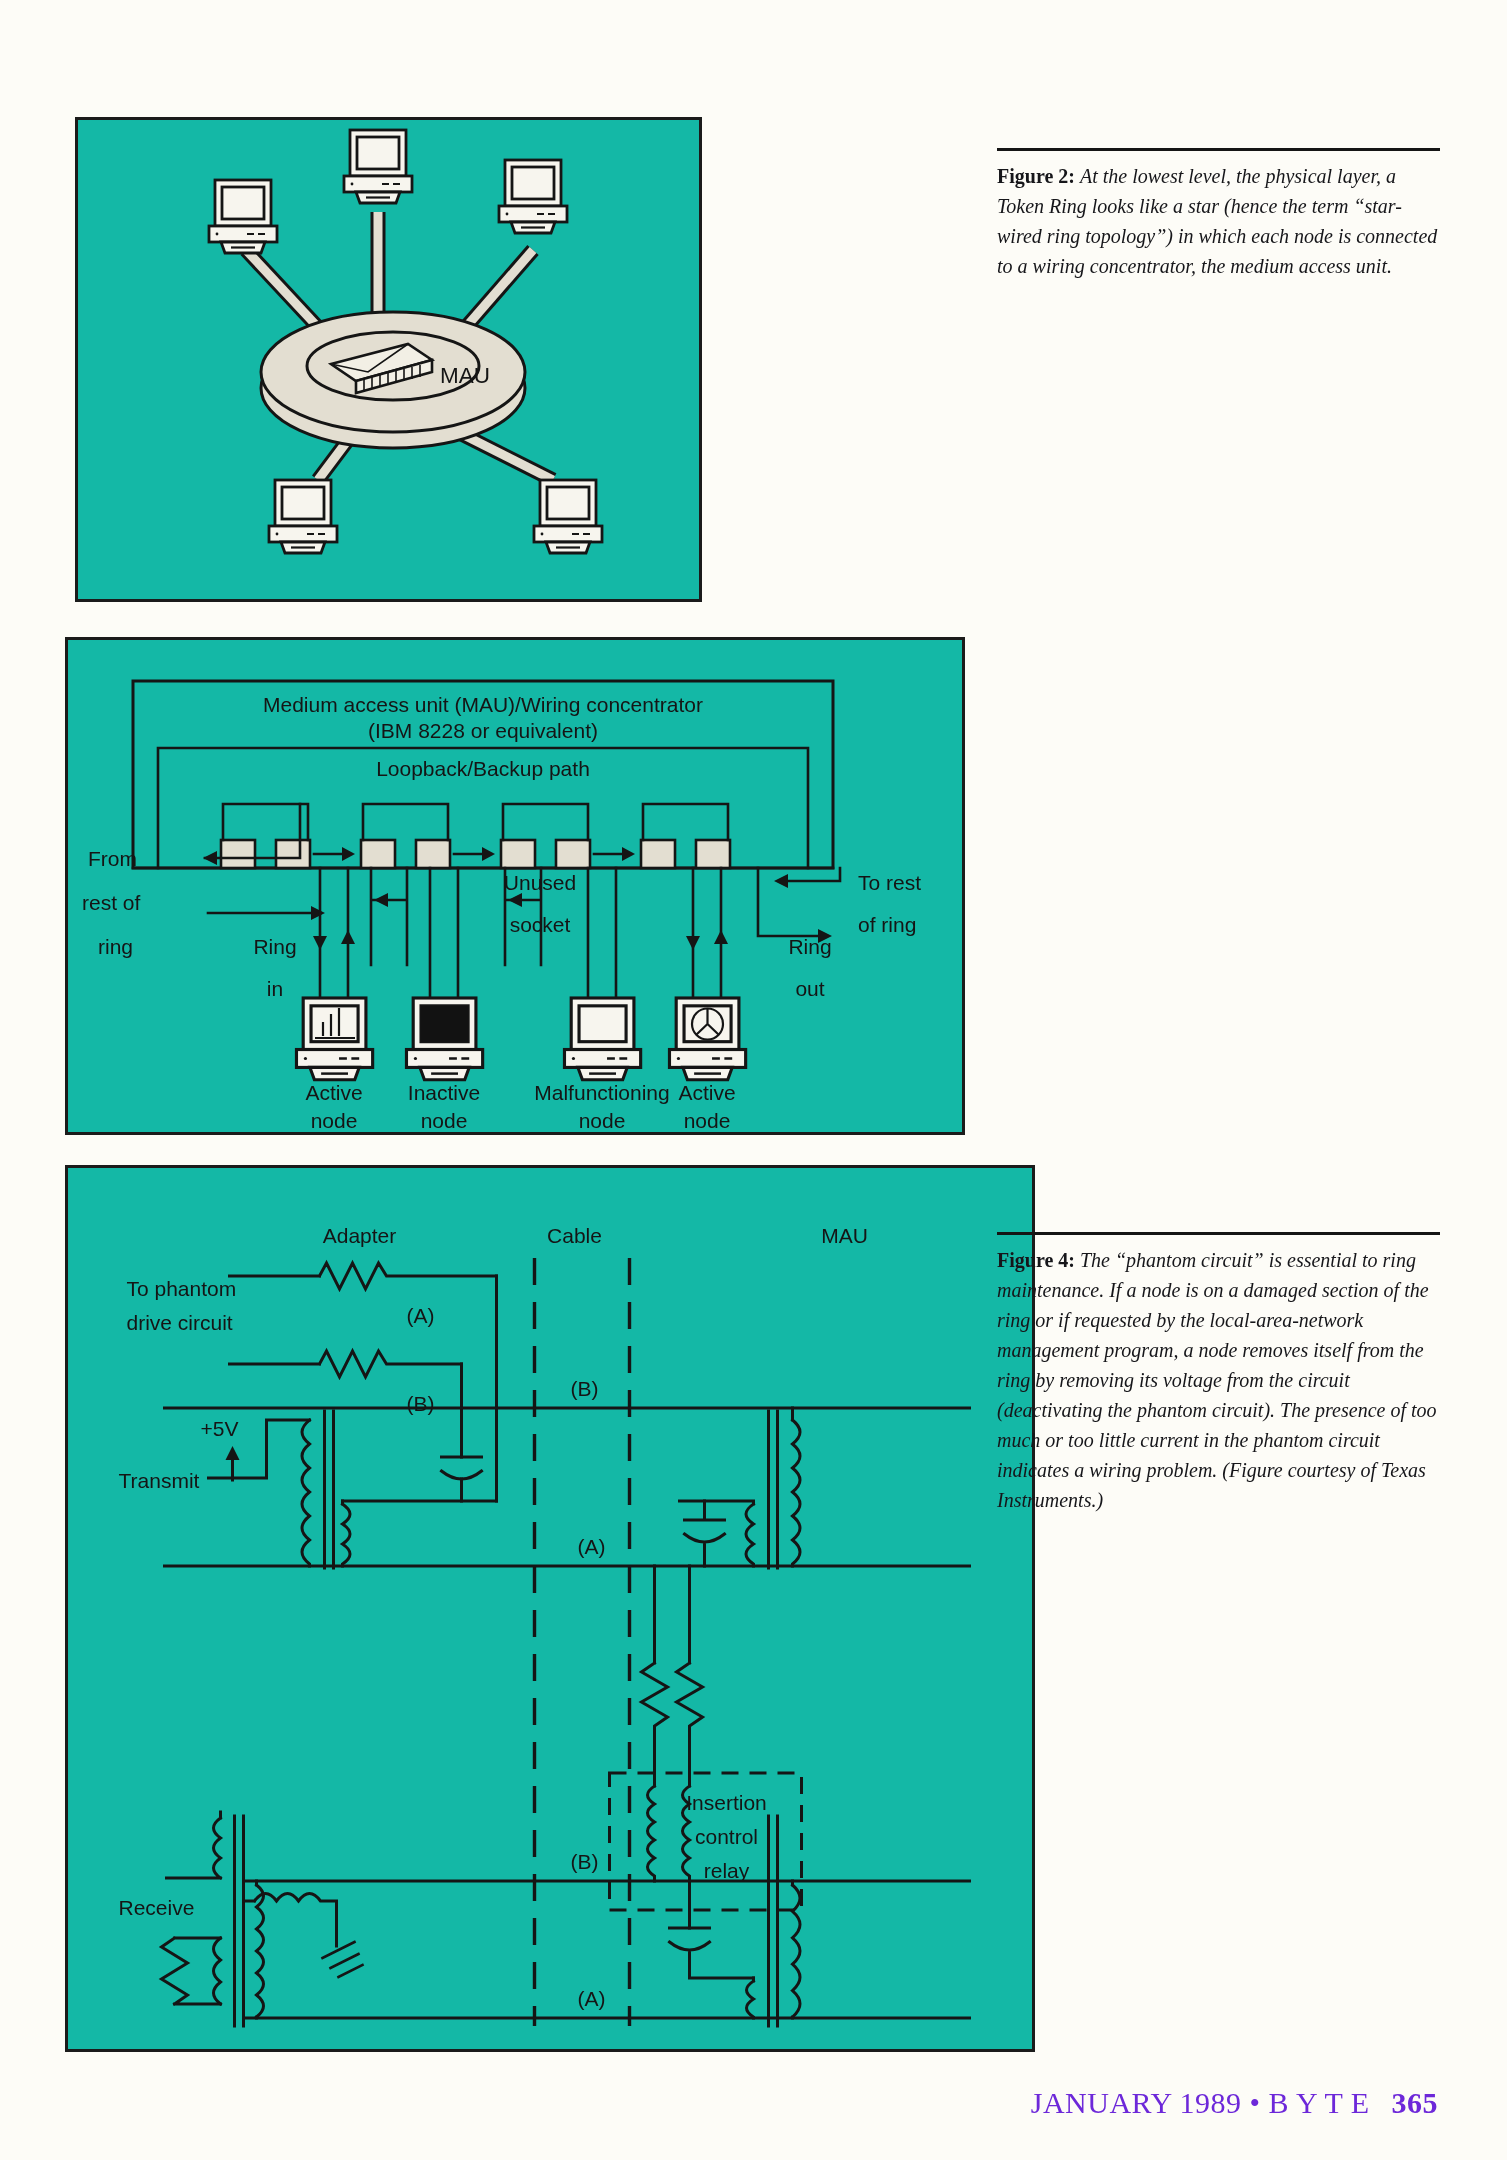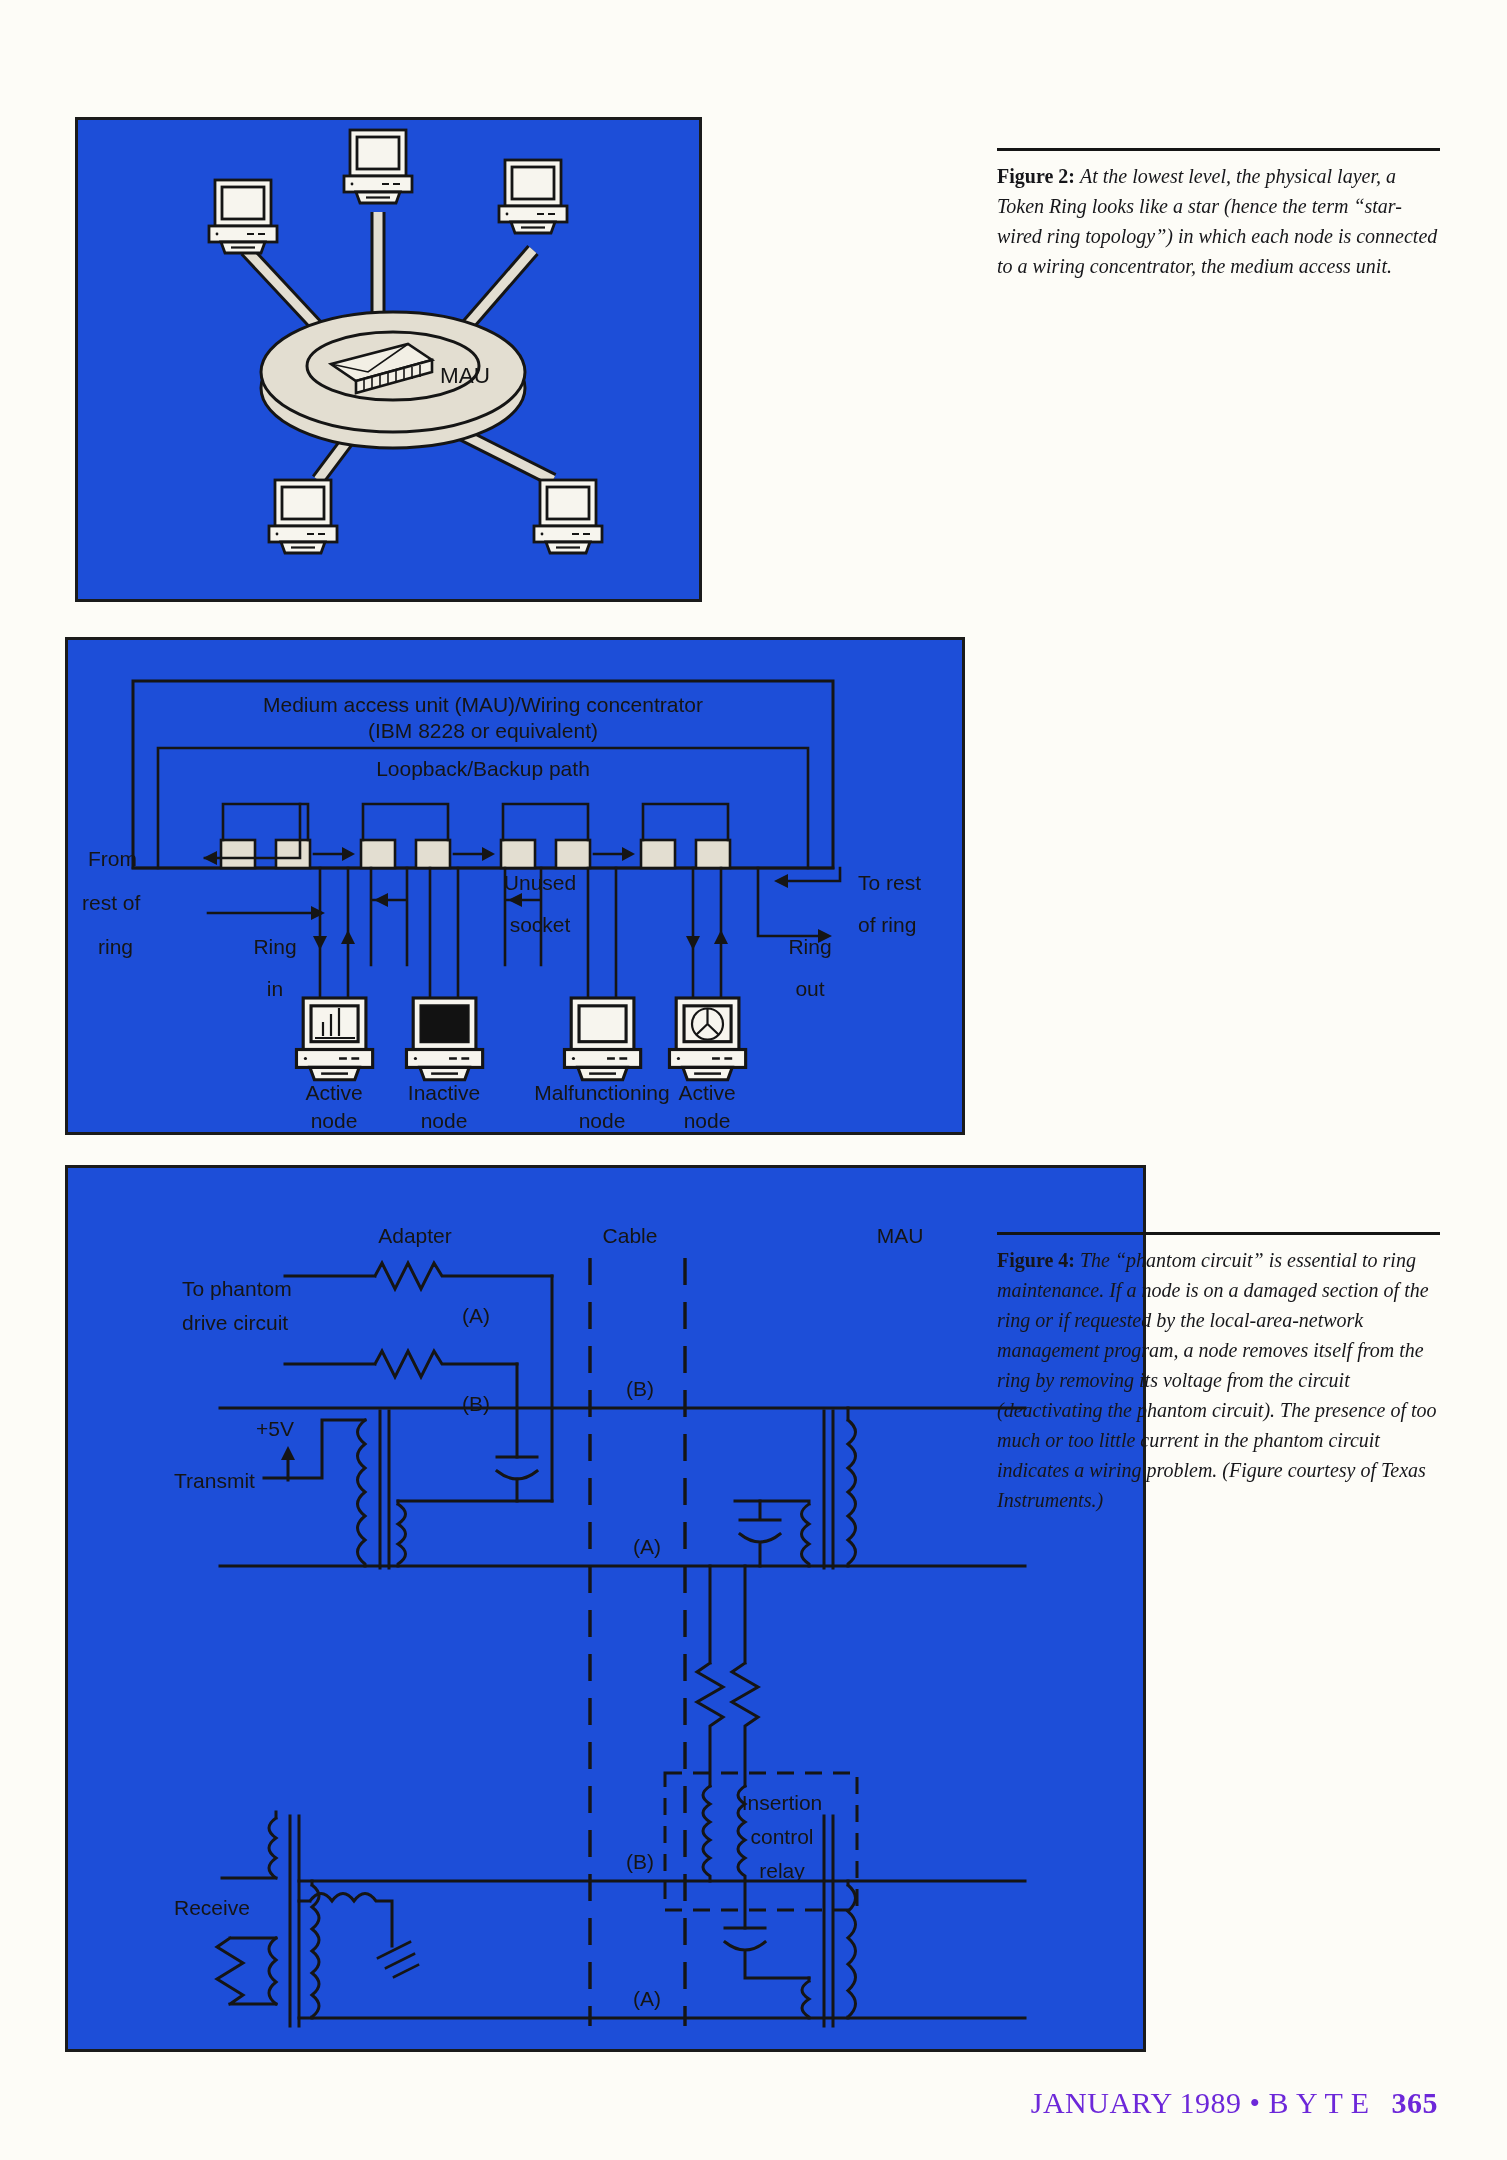--- a/index.html
+++ b/index.html
@@ -1,21 +1,21 @@
 <!DOCTYPE html>
 <html><head>
 <meta charset="utf-8">
 <style>
   html,body{margin:0;padding:0;}
   body{width:1507px;height:2160px;background:#fdfcf7;font-family:"Liberation Serif",serif;}
   .page{position:relative;width:1507px;height:2160px;overflow:hidden;}
-  .panel{position:absolute;background:#1d4ed8;border:3px solid #1b1b1b;box-sizing:border-box;}
+  .panel{position:absolute;background:#14b8a6;border:3px solid #1b1b1b;box-sizing:border-box;}
   #fig2-panel{left:75px;top:117px;width:627px;height:485px;}
   #fig3-panel{left:65px;top:637px;width:900px;height:498px;}
-  #fig4-panel{left:65px;top:1165px;width:1081px;height:887px;}
+  #fig4-panel{left:65px;top:1165px;width:970px;height:887px;}
   .panel svg{display:block;width:100%;height:100%;}
   .caption{position:absolute;left:997px;width:443px;border-top:3px solid #151515;
            padding-top:10px;font-size:20px;line-height:30px;color:#16161a;}
   #cap2{top:128px;} #cap3{top:646px;} #cap4{top:1212px;}
   .cap-lead{font-weight:bold;font-style:normal;}
   .cap-body{font-style:italic;}
   .footer{position:absolute;top:2086px;right:69px;font-size:30px;color:#6d28d9;
           font-family:"Liberation Serif",serif;letter-spacing:.5px;}
   .footer .pg{font-weight:bold;margin-left:22px;}
   .footer .bullet{margin:0 8px;}

